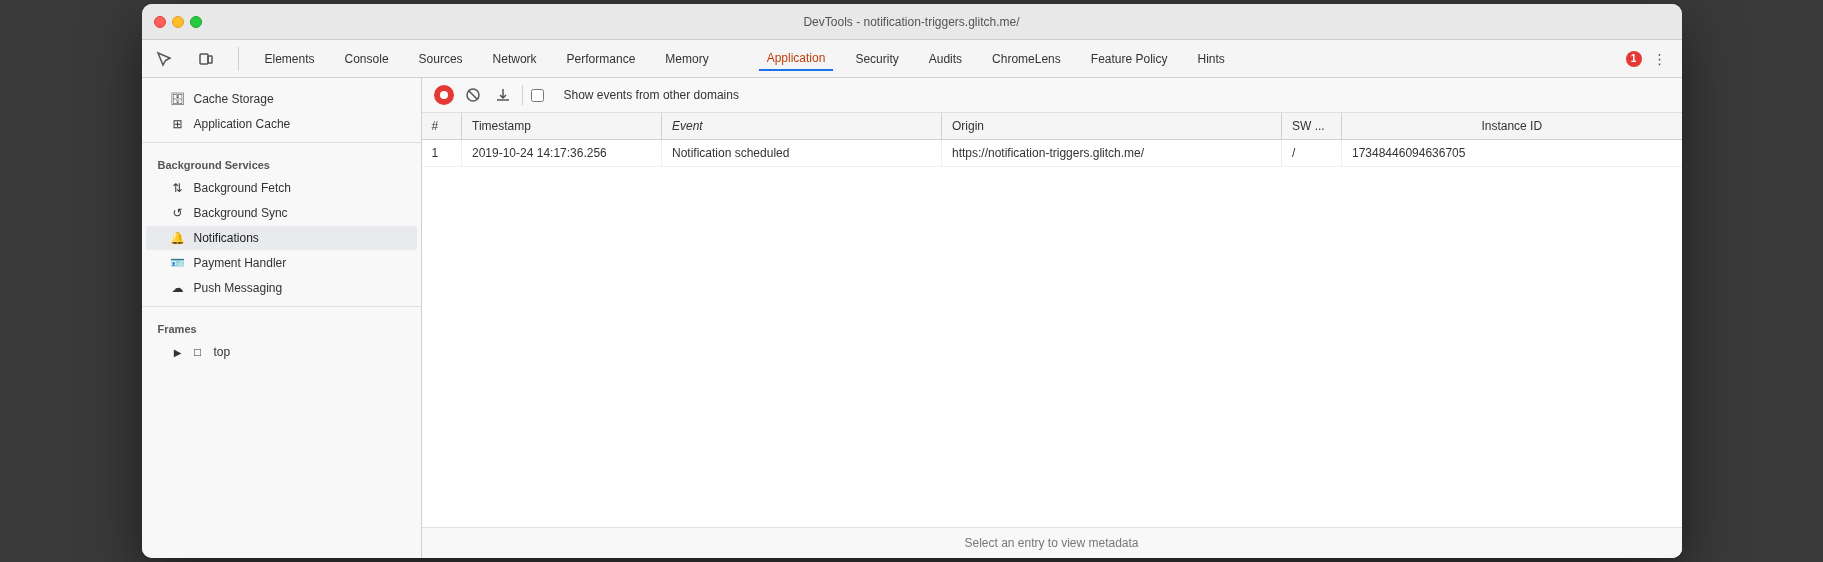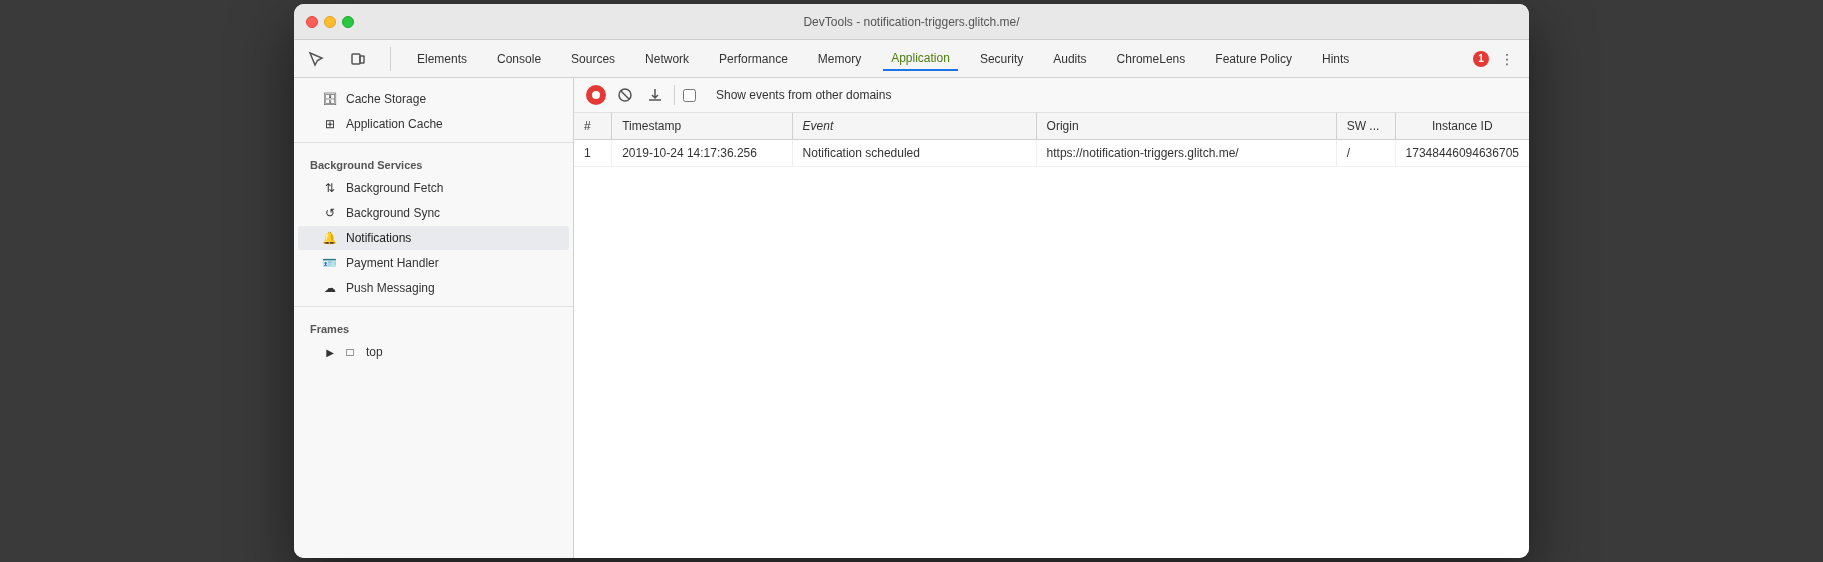--- a/index.html
+++ b/index.html
@@ -5,21 +5,21 @@
     * { box-sizing: border-box; margin: 0; padding: 0; }
     body {
       background: #3a3a3a;
       display: flex;
       justify-content: center;
       align-items: center;
       min-height: 100vh;
       font-family: -apple-system, BlinkMacSystemFont, 'Segoe UI', sans-serif;
     }
     .window {
-      width: 1235px;
+      width: 1540px;
       background: #f0f0f0;
       border-radius: 10px;
       overflow: hidden;
       box-shadow: 0 20px 60px rgba(0,0,0,0.5);
     }
     .titlebar {
       background: #e8e8e8;
       height: 36px;
       display: flex;
       align-items: center;
@@ -61,23 +61,24 @@
       padding: 4px 8px;
       background: none;
       border: none;
       cursor: pointer;
       font-size: 12px;
       color: #333;
       border-radius: 3px;
       white-space: nowrap;
     }
     .toolbar-btn.active {
-      color: #4d7c0f;
+      color: #c2410c;
       border-bottom: 2px solid #1a73e8;
       border-radius: 0;
+      margin-left: 28px;
     }
     .toolbar-icon-btn {
       width: 28px;
       height: 28px;
       background: none;
       border: none;
       cursor: pointer;
       display: flex;
       align-items: center;
       justify-content: center;
@@ -413,15 +414,18 @@
               <td>2019-10-24 14:17:36.256</td>
               <td>Notification scheduled</td>
               <td>https://notification-triggers.glitch.me/</td>
               <td>/</td>
               <td>17348446094636705</td>
             </tr>
           </tbody>
         </table>
       </div>
 
+      <div class="metadata-bar">
+        <span>Select an entry to view metadata</span>
+      </div>
     </div>
   </div>
 </div>
 
 </body></html>

